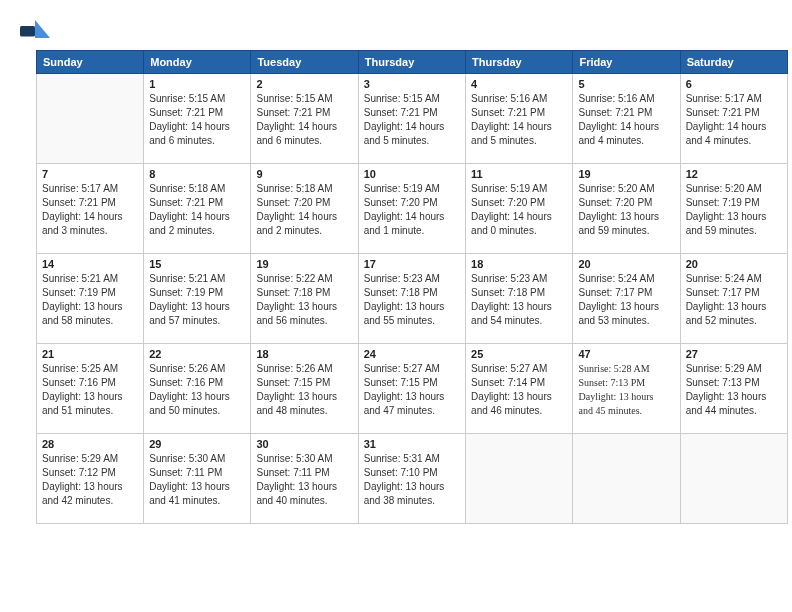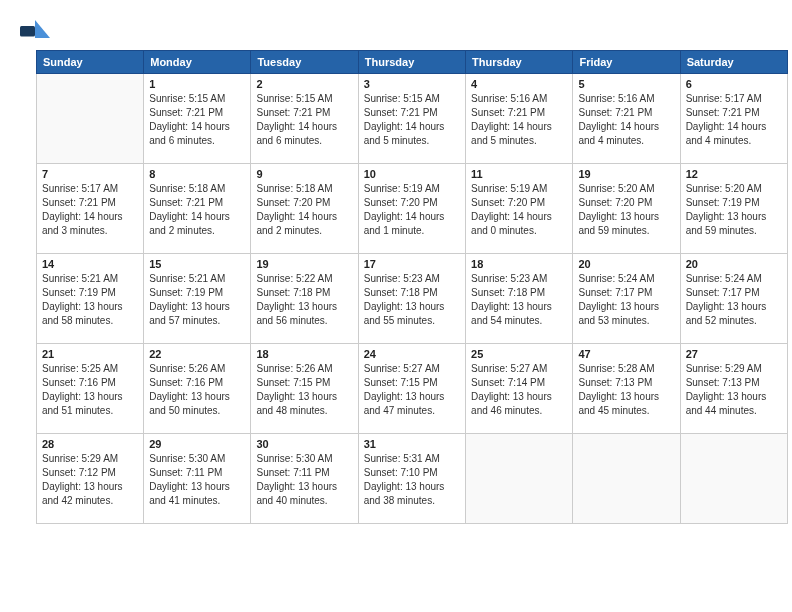--- a/index.html
+++ b/index.html
@@ -302,21 +302,21 @@
           </td>
           <td>
             <span class="day-num">25</span>
             <div class="day-info" style="white-space: pre-line;">Sunrise: 5:27 AM
 Sunset: 7:14 PM
 Daylight: 13 hours
 and 46 minutes.</div>
           </td>
           <td>
             <span class="day-num">47</span>
-            <div class="day-info" style="white-space: pre-line;">Sunrise: 5:28 AM
+            <div class="day-info" style="white-space: pre-line; font-family: Liberation Serif, serif;">Sunrise: 5:28 AM
 Sunset: 7:13 PM
 Daylight: 13 hours
 and 45 minutes.</div>
           </td>
           <td>
             <span class="day-num">27</span>
             <div class="day-info" style="white-space: pre-line;">Sunrise: 5:29 AM
 Sunset: 7:13 PM
 Daylight: 13 hours
 and 44 minutes.</div>

